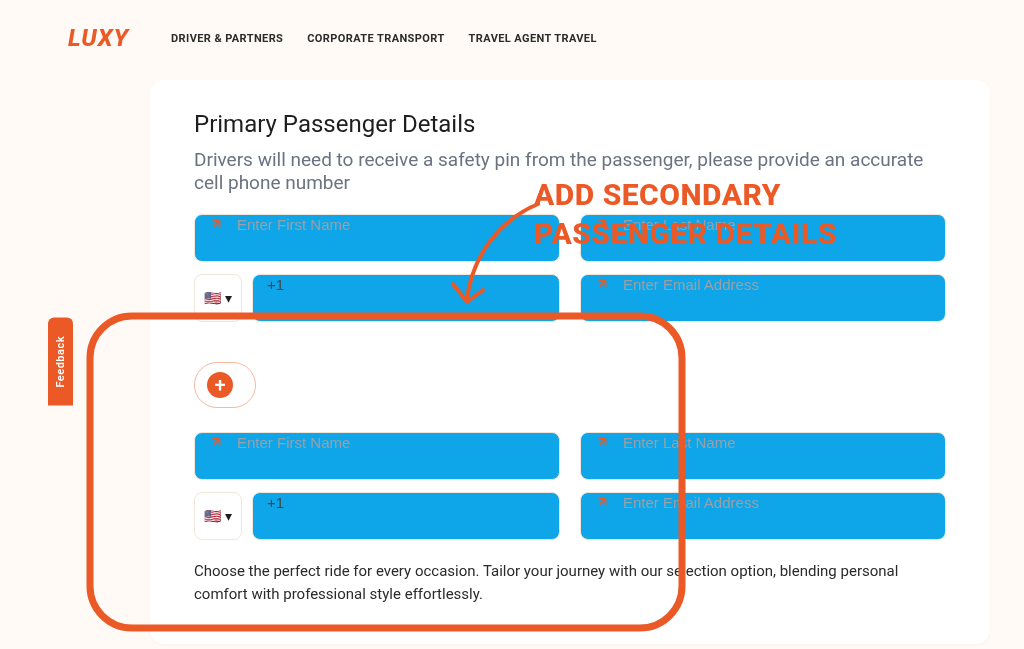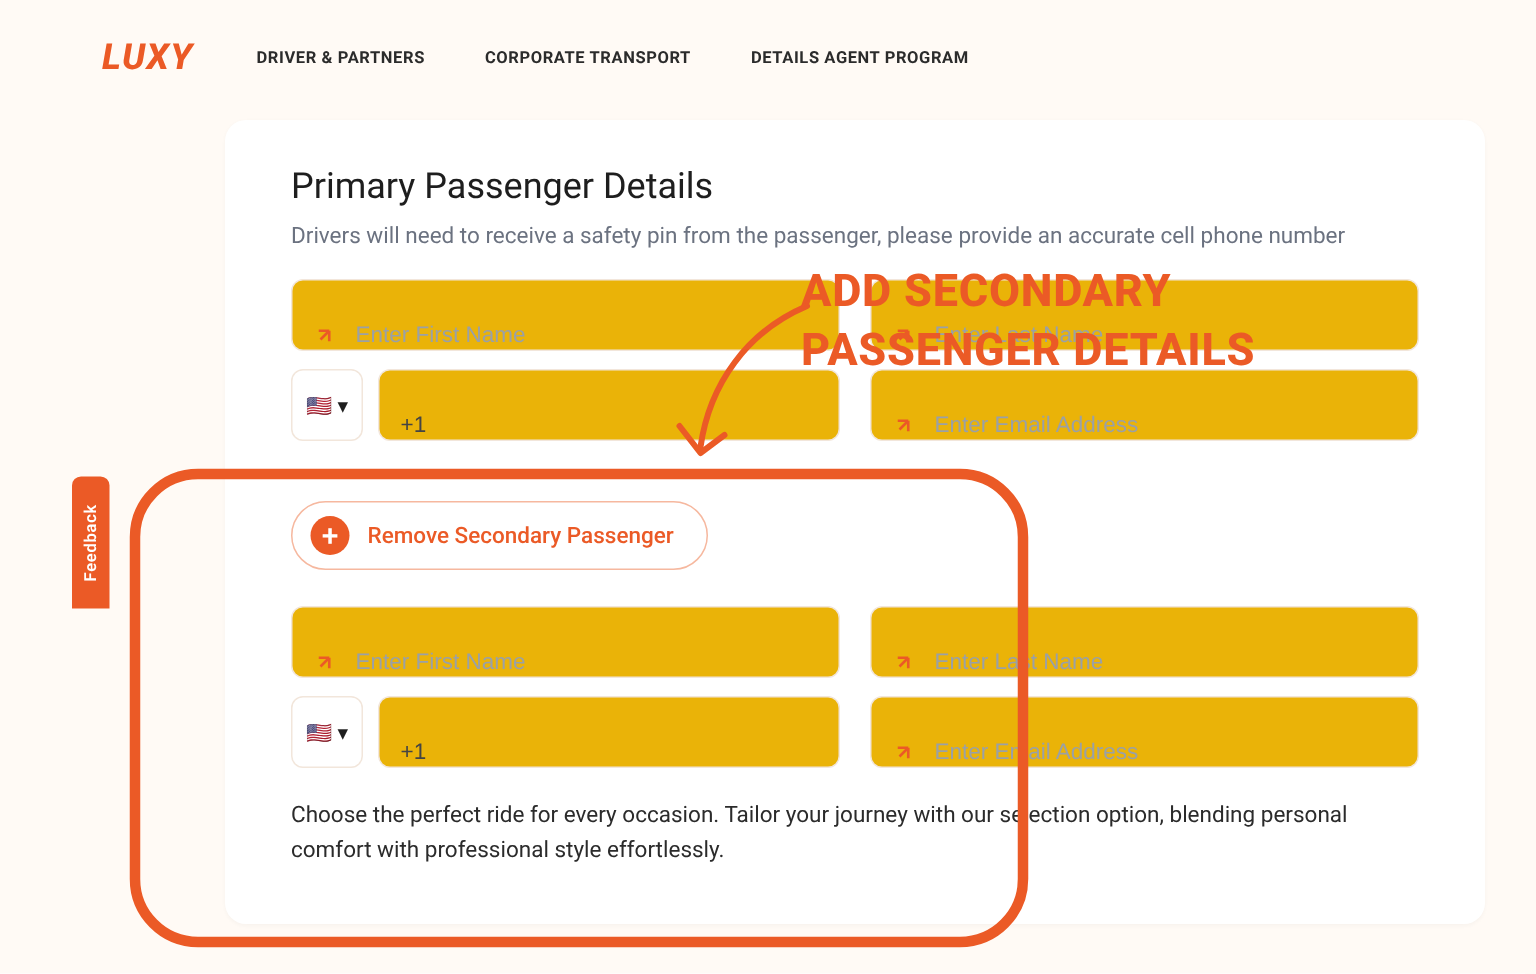--- a/index.html
+++ b/index.html
@@ -30,49 +30,49 @@
     gap:42px;
     padding:24px 68px 12px;
   }
   .logo{
     font-weight:800;
     font-size:24px;
     letter-spacing:1px;
     color:var(--orange);
     font-style:italic;
   }
-  .nav{display:flex;gap:40px;}
+  .nav{display:flex;gap:24px;}
   .nav-item{
     font-size:11px;
     font-weight:700;
     letter-spacing:0.4px;
     color:#2b2b2b;
     cursor:pointer;
   }
   
   .card{
     background:var(--card);
     border-radius:14px;
     margin:16px 34px 0 150px;
     padding:30px 44px 24px 44px;
     box-shadow:0 1px 3px rgba(0,0,0,0.03);
     position:relative;
   }
   h2{font-size:24px;font-weight:400;margin:0 0 10px;}
-  .subtitle{color:#6b7280;font-size:15px;margin:0 0 20px;}
+  .subtitle{color:#6b7280;font-size:19px;margin:0 0 20px;}
   .row{display:flex;gap:20px;margin-bottom:12px;}
   .col{flex:1;}
   
   .input-wrap{
-    display:flex;align-items:flex-end;
+    display:flex;align-items:flex-start;
     border:1px solid var(--input-border);
     border-radius:8px;
     height:48px;
     padding:0 12px;
-    background:#eab308;
+    background:#0ea5e9;
   }
   .in-icon{
     width:18px;height:18px;display:flex;align-items:center;justify-content:center;
     color:var(--orange);flex:0 0 18px;margin-right:10px;
   }
   .input-wrap input{
     border:none;outline:none;flex:1;font-size:15px;color:#444;background:transparent;
   }
   .input-wrap input::placeholder{color:#9aa0a6;}
   .flag-box{
@@ -117,21 +117,21 @@
   .arrow-ico{display:inline-flex;}
 </style>
 </head>
 <body>
 
 <div class="header">
   <div class="logo">LUXY</div>
   <div class="nav">
     <div class="nav-item">DRIVER &amp; PARTNERS</div>
     <div class="nav-item">CORPORATE TRANSPORT</div>
-    <div class="nav-item">DETAILS AGENT PROGRAM</div>
+    <div class="nav-item">TRAVEL AGENT TRAVEL</div>
   </div>
 </div>
 
 <div class="feedback-tab">Feedback</div>
 
 <div class="card">
 
   
   <h2>Primary Passenger Details</h2>
   <p class="subtitle">Drivers will need to receive a safety pin from the passenger, please provide an accurate cell phone number</p>
@@ -176,21 +176,20 @@
             </svg>
         </span>
         <input type="text" placeholder="Enter Email Address" style="">
       </div>
     </div>
   </div>
 
   
   <div class="remove-btn">
     <span class="plus">+</span>
-    <span>Remove Secondary Passenger</span>
   </div>
 
   
 
   <div class="row">
     <div class="col">
       <div class="input-wrap">
         <span class="in-icon arrow-ico">
           <svg width="14" height="14" viewBox="0 0 24 24" fill="none" stroke="currentColor" stroke-width="3">
               <path d="M6 6h12M18 6v12M8 16l10-10"></path>

